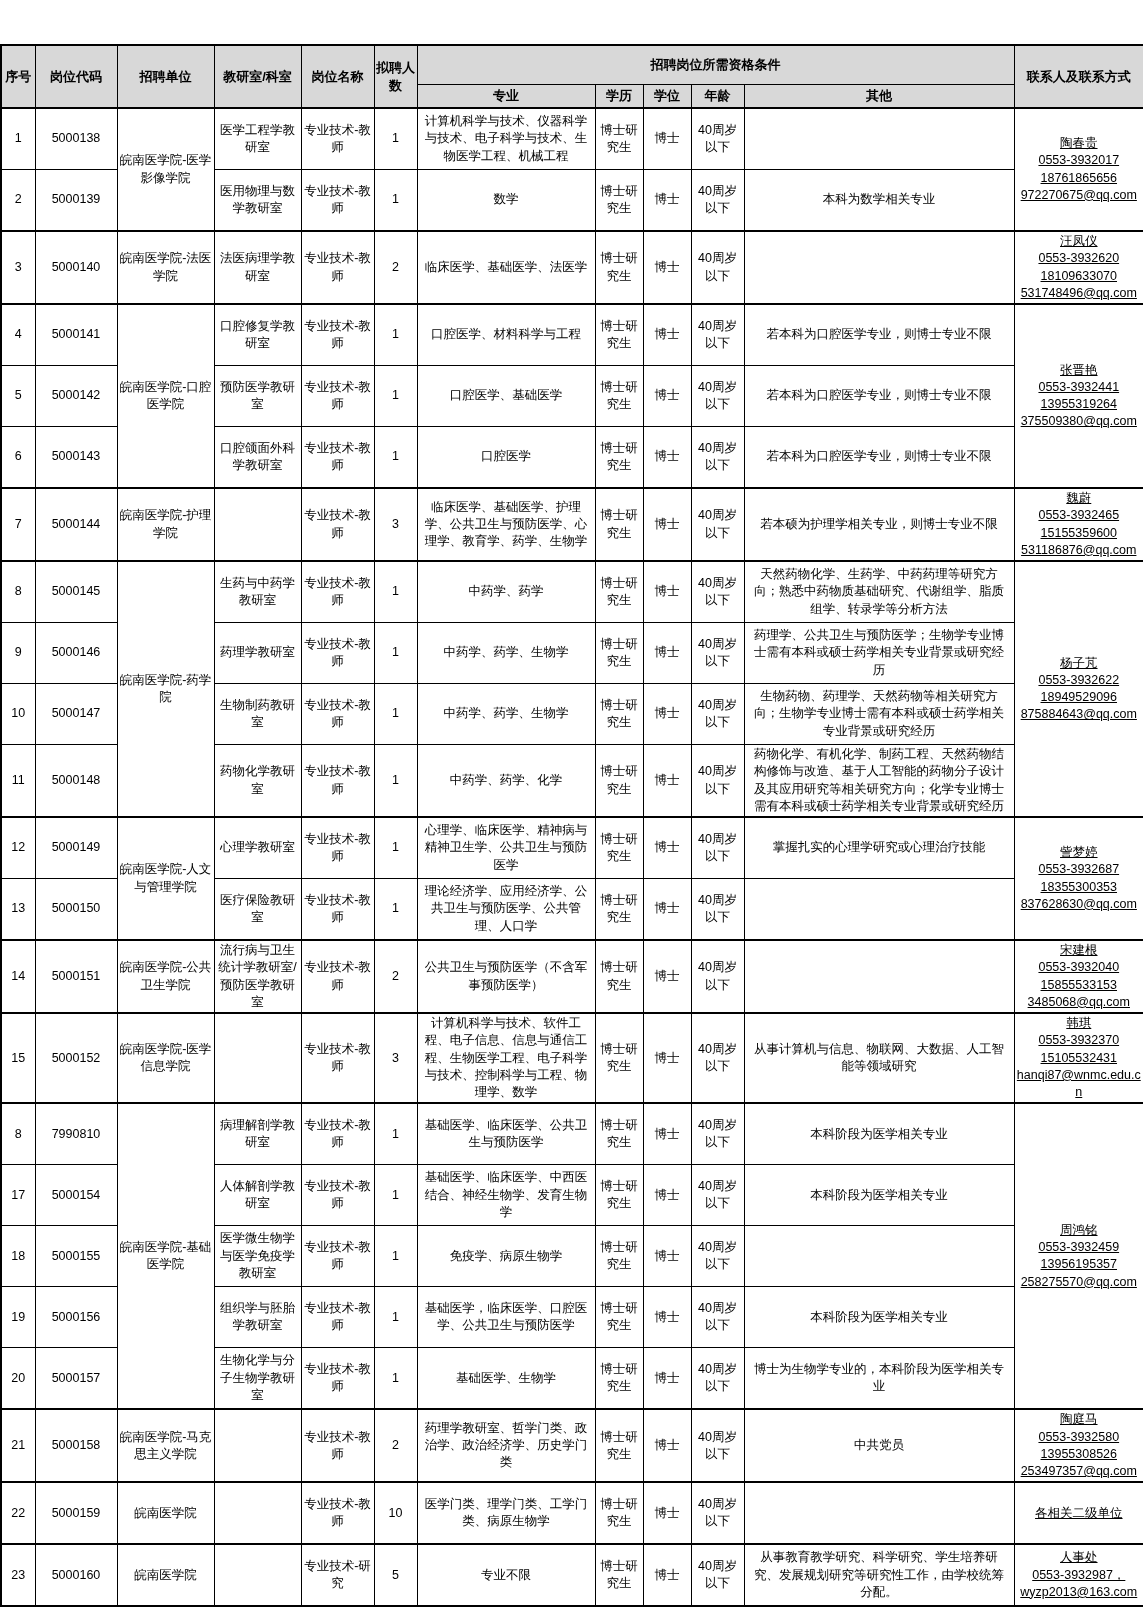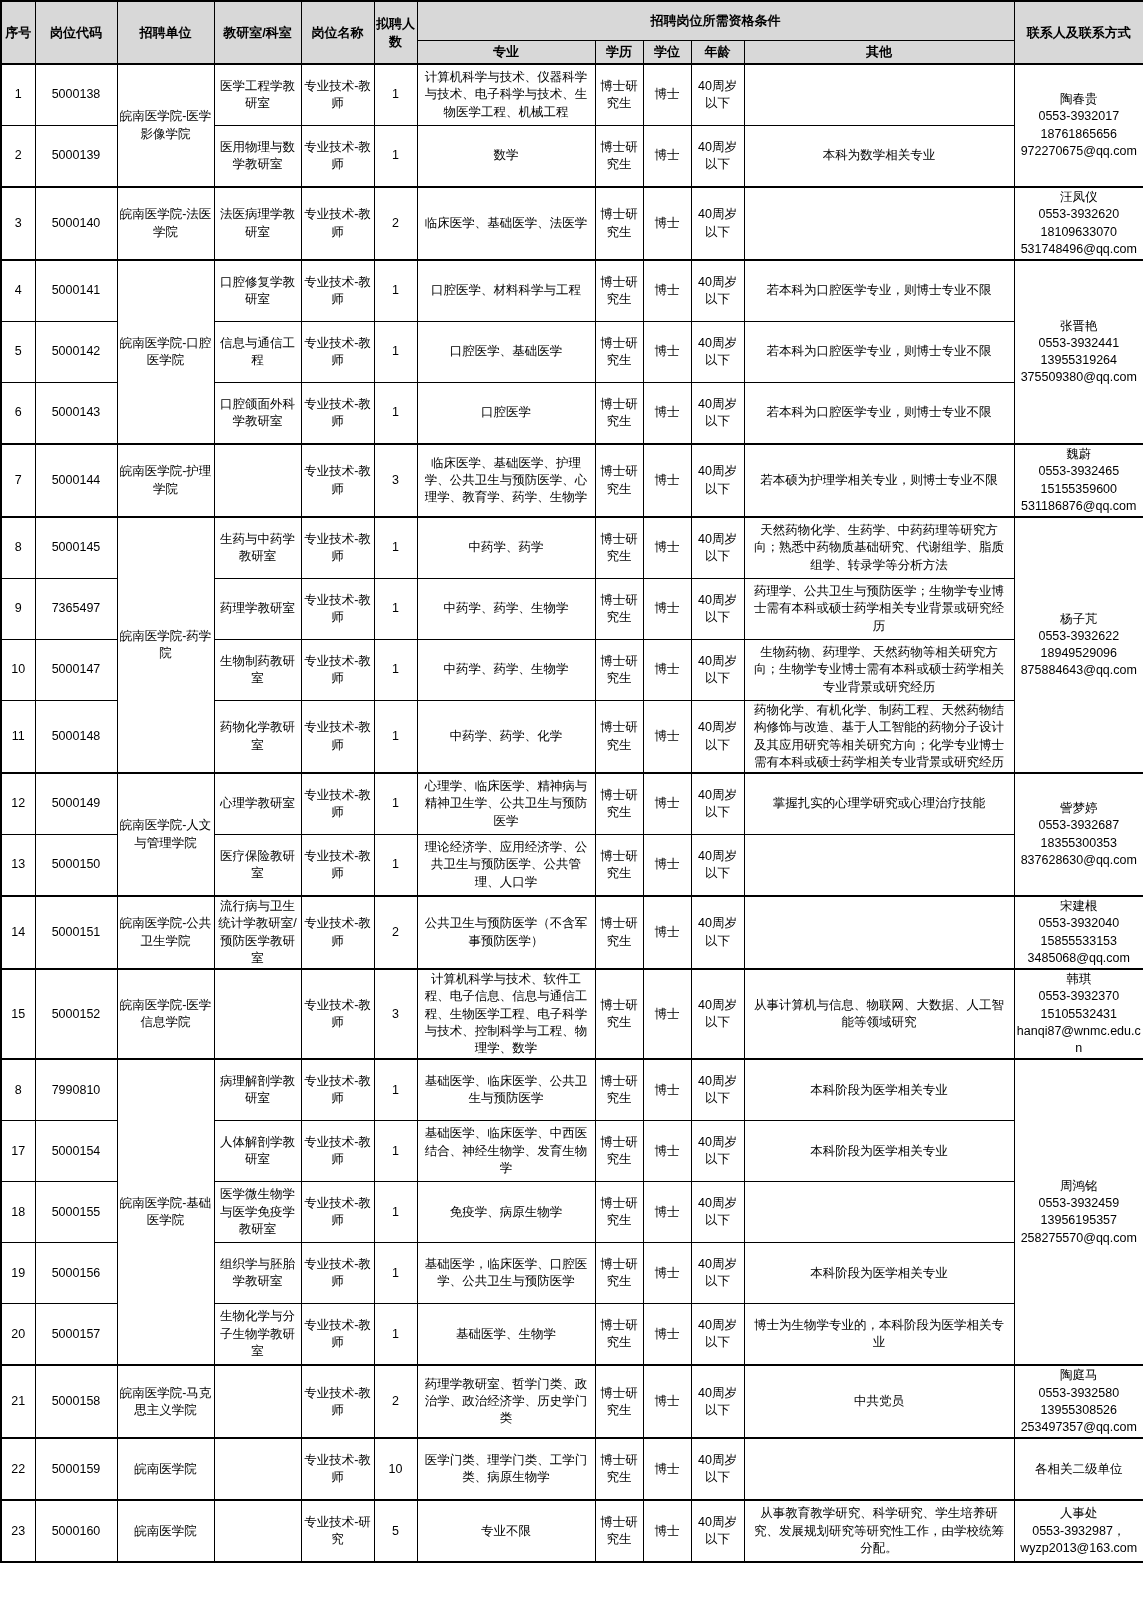--- a/index.html
+++ b/index.html
@@ -1,26 +1,26 @@
 <!DOCTYPE html>
 <html><head>
 <meta charset="utf-8">
 <style>
   html,body{margin:0;padding:0;background:#ffffff;}
   body{font-family:"Liberation Sans","DejaVu Sans",sans-serif;color:#000;}
-  .sheet{width:1096px;}
+  .sheet{width:1096px;margin-top:44px;}
   table{width:1143px;table-layout:fixed;border-collapse:collapse;border:2px solid #000;background:#fff;}
   th,td{border:1px solid #000;padding:1px 2px;text-align:center;vertical-align:middle;
         font-size:12.5px;line-height:1.38;overflow-wrap:anywhere;word-break:break-word;}
   thead th{background:#d8d8d8;font-weight:bold;font-size:13px;padding:2px 1px;}
   thead tr.h1 th{height:34px;}
   thead tr.h2 th{height:18px;}
   tbody td{height:58px;background:#fff;}
   tbody tr.group-start td{border-top:2px solid #000;}
-  td.c-contact{word-break:break-all;}
+  td.c-contact{word-break:break-all;text-decoration:underline;}
   td.c-major,td.c-other{padding:1px 4px;}
 </style>
 </head>
 <body>
 
 <div class="sheet">
   <table>
     <colgroup>
       <col style="width:34px">
         <col style="width:82px">
@@ -105,21 +105,21 @@
           <td class="c-major">口腔医学、材料科学与工程</td>
           <td class="c-education">博士研究生</td>
           <td class="c-degree">博士</td>
           <td class="c-age">40周岁以下</td>
           <td class="c-other">若本科为口腔医学专业，则博士专业不限</td>
           <td class="c-contact" rowspan="3">张晋艳<br>0553-3932441<br>13955319264<br>375509380@qq.com</td>
         </tr>
         <tr>
           <td class="c-no">5</td>
           <td class="c-code">5000142</td>
-          <td class="c-office">信息与通信工程</td>
+          <td class="c-office">预防医学教研室</td>
           <td class="c-title">专业技术-教师</td>
           <td class="c-count">1</td>
           <td class="c-major">口腔医学、基础医学</td>
           <td class="c-education">博士研究生</td>
           <td class="c-degree">博士</td>
           <td class="c-age">40周岁以下</td>
           <td class="c-other">若本科为口腔医学专业，则博士专业不限</td>
         </tr>
         <tr>
           <td class="c-no">6</td>
@@ -156,21 +156,21 @@
           <td class="c-count">1</td>
           <td class="c-major">中药学、药学</td>
           <td class="c-education">博士研究生</td>
           <td class="c-degree">博士</td>
           <td class="c-age">40周岁以下</td>
           <td class="c-other">天然药物化学、生药学、中药药理等研究方向；熟悉中药物质基础研究、代谢组学、脂质组学、转录学等分析方法</td>
           <td class="c-contact" rowspan="4">杨子芃<br>0553-3932622<br>18949529096<br>875884643@qq.com</td>
         </tr>
         <tr>
           <td class="c-no">9</td>
-          <td class="c-code">7365497</td>
+          <td class="c-code">5000146</td>
           <td class="c-office">药理学教研室</td>
           <td class="c-title">专业技术-教师</td>
           <td class="c-count">1</td>
           <td class="c-major">中药学、药学、生物学</td>
           <td class="c-education">博士研究生</td>
           <td class="c-degree">博士</td>
           <td class="c-age">40周岁以下</td>
           <td class="c-other">药理学、公共卫生与预防医学；生物学专业博士需有本科或硕士药学相关专业背景或研究经历</td>
         </tr>
         <tr>

